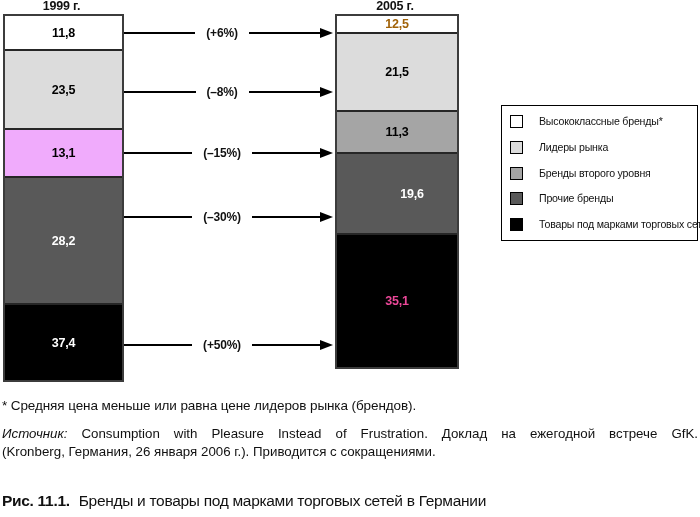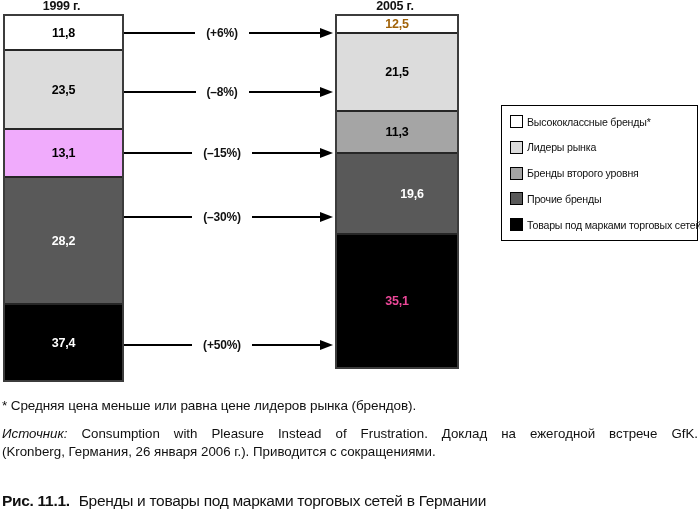--- a/index.html
+++ b/index.html
@@ -16,21 +16,21 @@
   .ln{flex:1;height:1.6px;background:#000;}
   .tip{position:relative;margin-right:13px;}
   .tip::after{content:'';position:absolute;right:-13px;top:50%;transform:translateY(-50%);
               width:0;height:0;border-left:13px solid #000;
               border-top:5px solid transparent;border-bottom:5px solid transparent;}
   .pct{padding:0 11px;font-weight:bold;font-size:12px;font-style:normal;
        letter-spacing:-0.2px;white-space:nowrap;background:#fff;}
   #legend{position:absolute;left:501px;top:105px;width:197px;height:136px;box-sizing:border-box;
           border:1.5px solid #000;padding:9px 8px;display:flex;flex-direction:column;
           justify-content:space-between;background:#fff;}
-  .lrow{display:flex;align-items:center;gap:4px;}
+  .lrow{display:flex;align-items:flex-start;gap:16px;}
   .sw{width:13px;height:13px;box-sizing:border-box;border:1.4px solid #000;flex:none;}
   .ltext{font-size:10.6px;white-space:nowrap;letter-spacing:-0.2px;}
   #footnote{position:absolute;left:2px;top:398px;width:690px;font-size:13.5px;letter-spacing:-0.1px;}
   #source{position:absolute;left:2px;top:425px;width:696px;font-size:13.3px;line-height:17.5px;}
   #source .l1{text-align:justify;text-align-last:justify;}
   #source .lbl{font-style:italic;}
   #caption{position:absolute;left:2px;top:492px;width:696px;font-size:15.5px;letter-spacing:-0.3px;}
   #caption .cl{font-weight:bold;margin-right:9px;}
 </style>
 </head>

